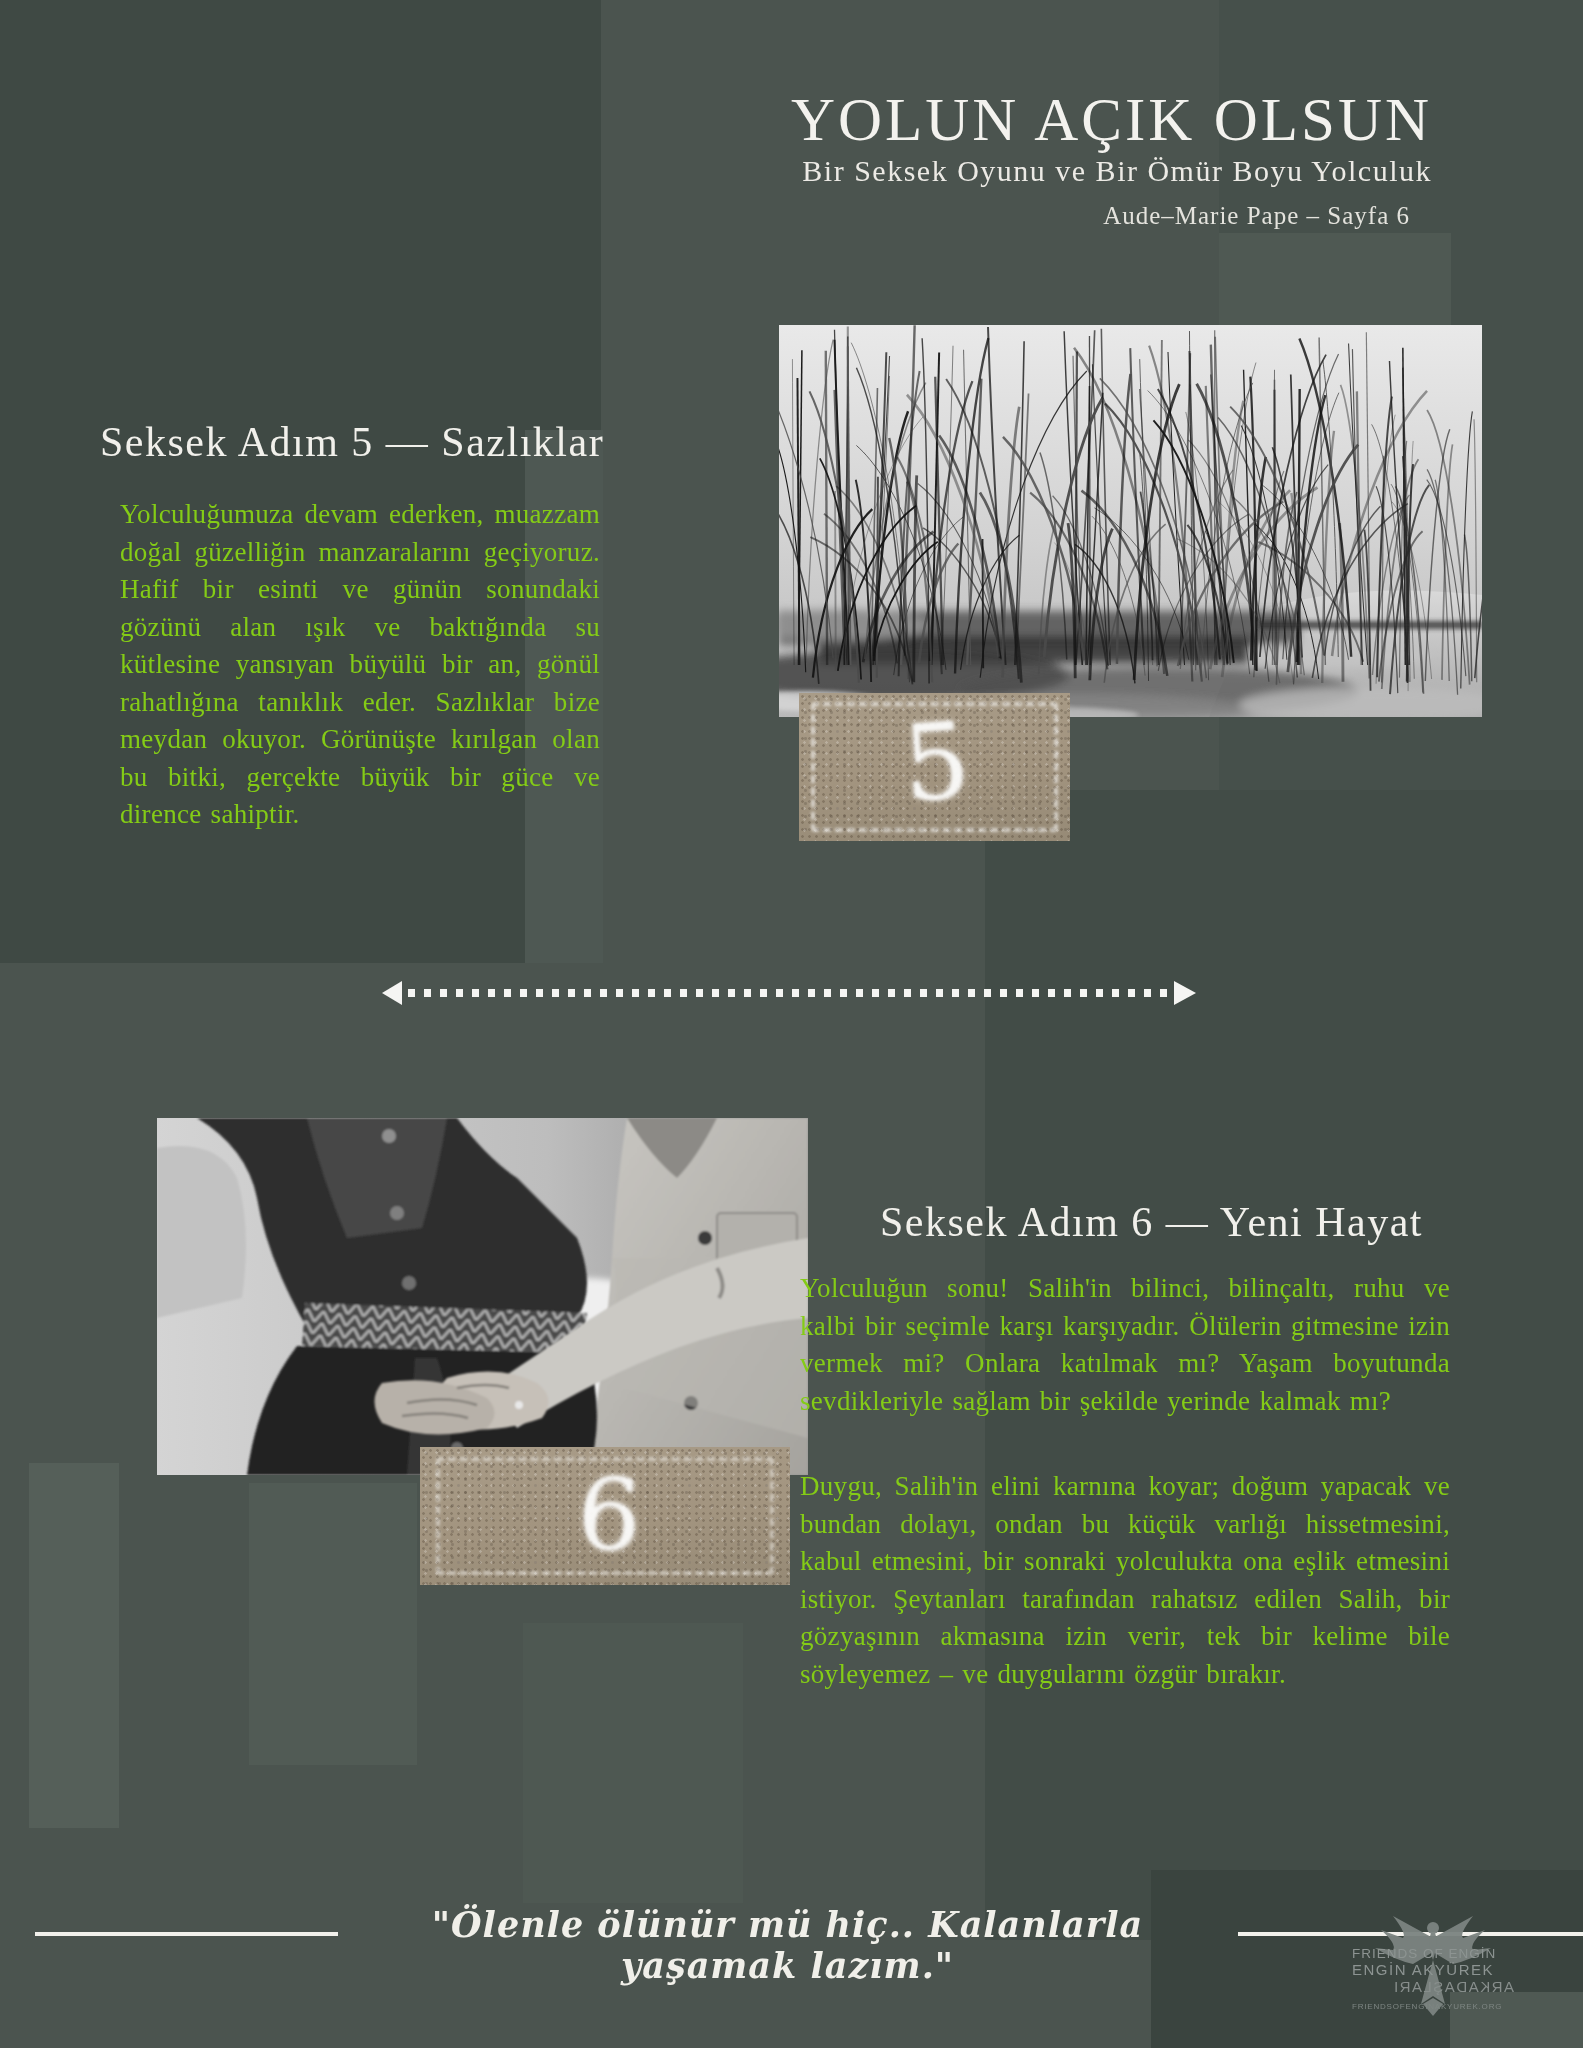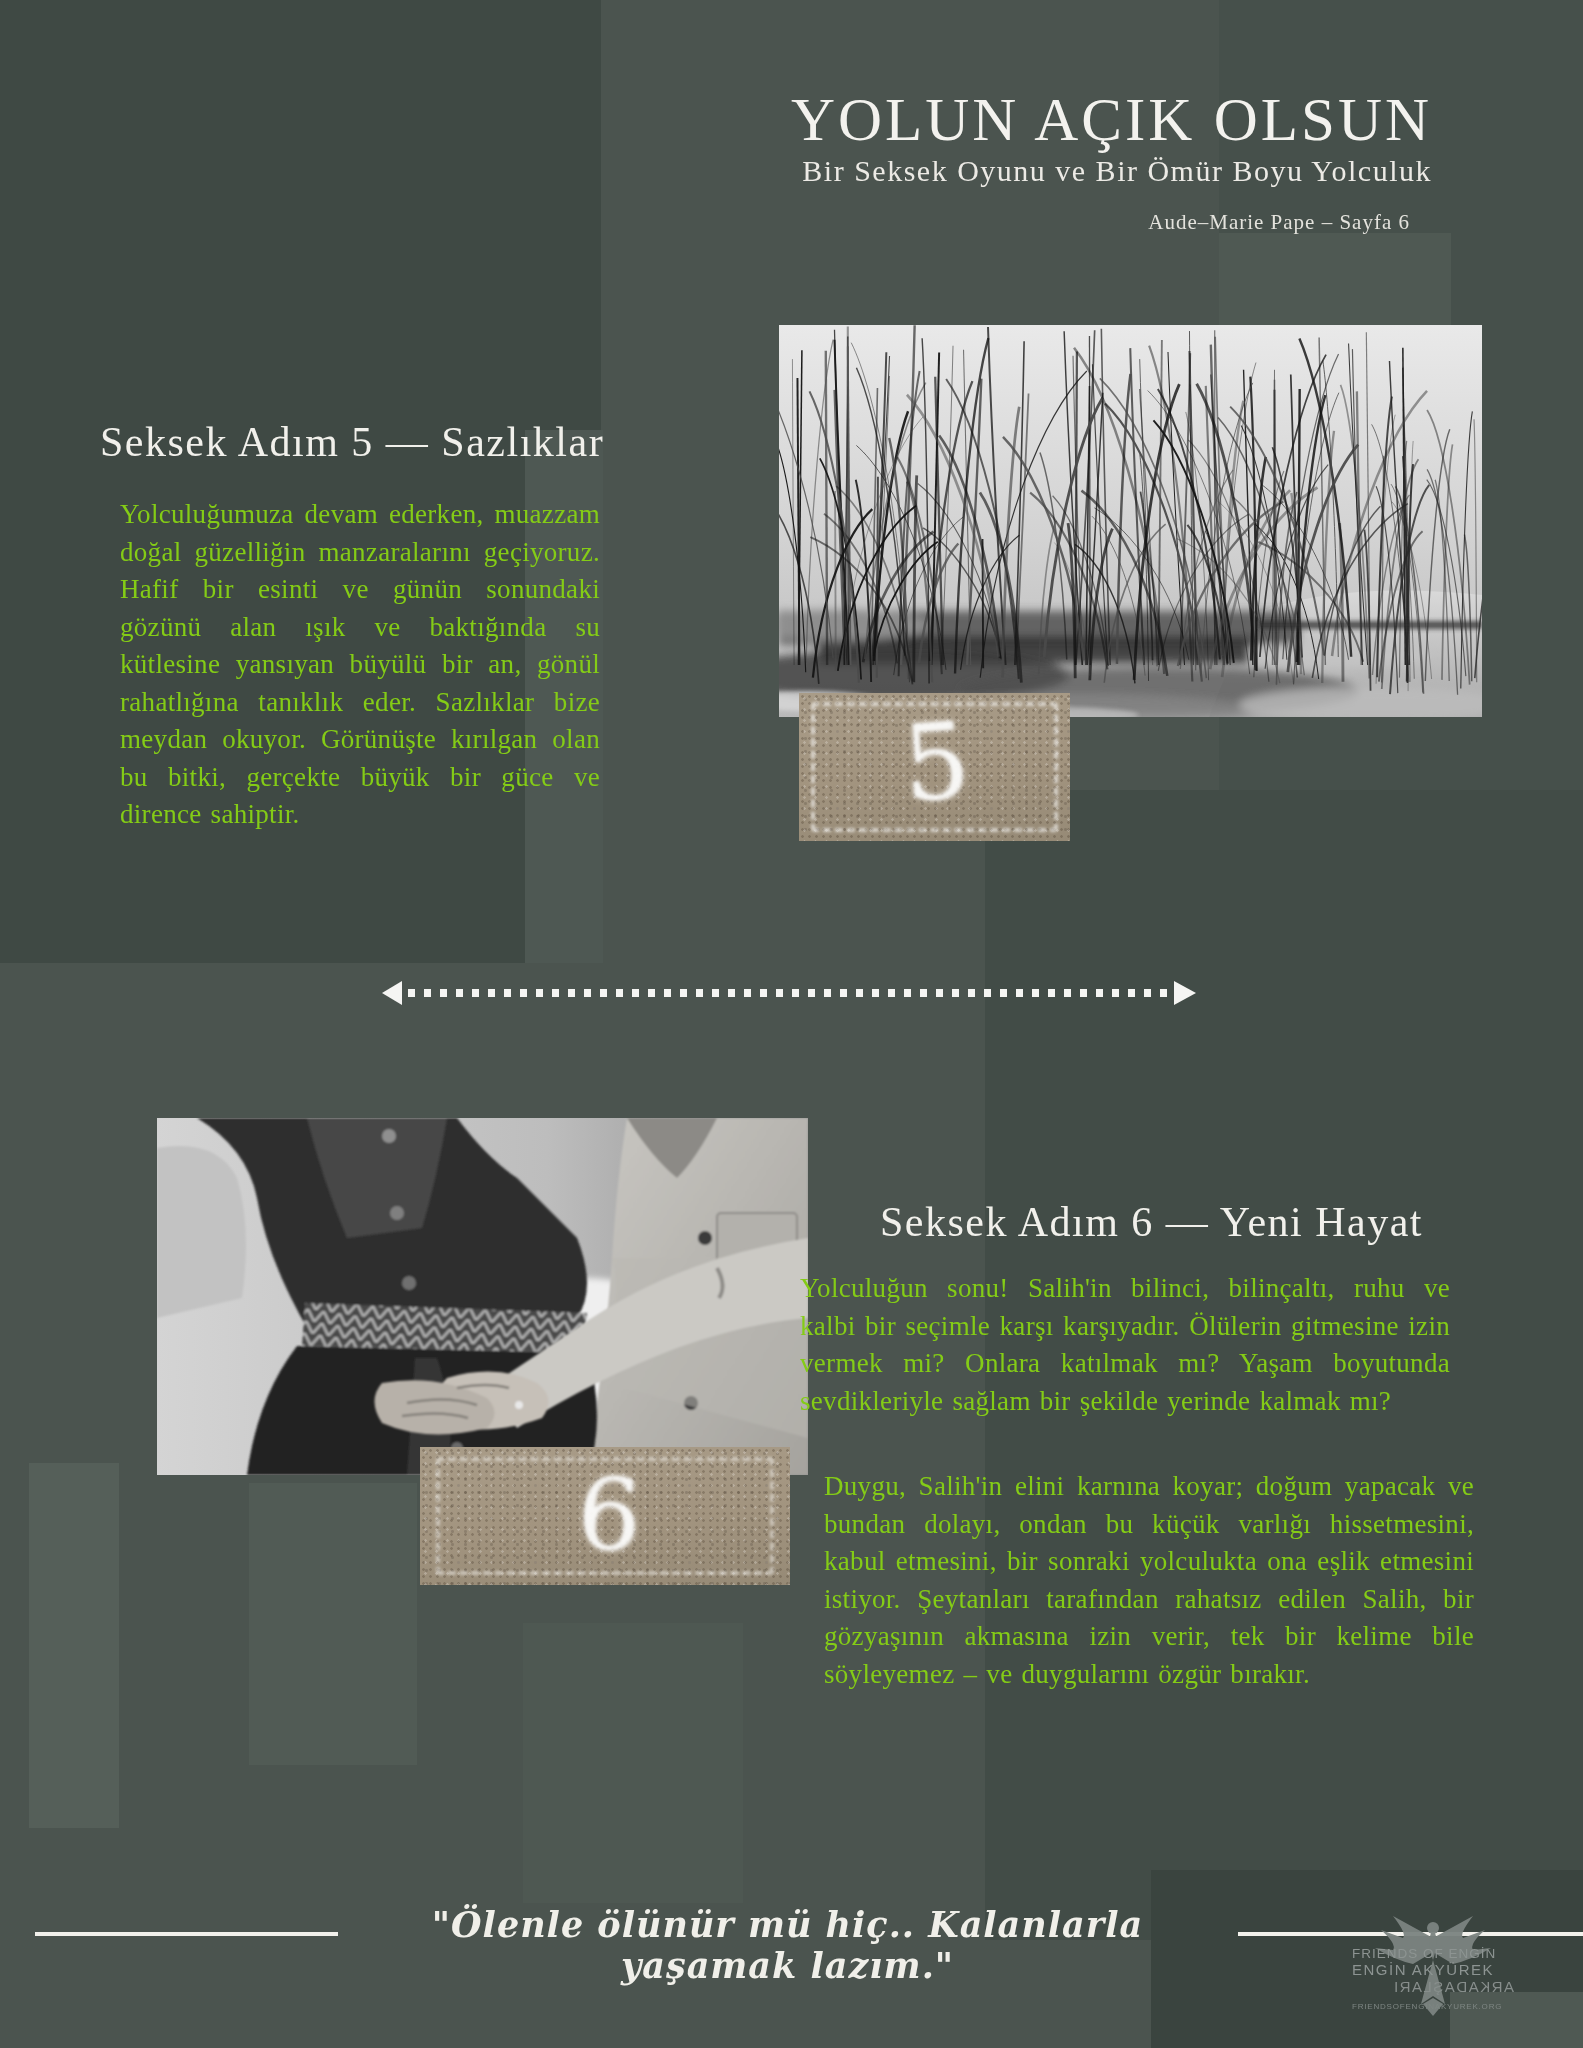--- a/index.html
+++ b/index.html
@@ -22,37 +22,37 @@
   .bg-corner{left:1450px;top:1992px;width:133px;height:56px;background:#4f5953;}
 
   .hdr{position:absolute;left:560px;top:88px;width:872px;text-align:right;}
   .hdr .title{
     font-size:61px;letter-spacing:3px;font-weight:400;color:#f3f2ee;line-height:1.05;
   }
   .hdr .subtitle{
     font-size:30px;letter-spacing:1.5px;color:#eceae5;margin-top:2px;
   }
   .hdr .byline{
-    font-size:21px;letter-spacing:1px;color:#e4e3dd;margin-top:22px;padding-right:22px;
+    font-size:25px;letter-spacing:1px;color:#e4e3dd;margin-top:14px;padding-right:22px;
   }
 
   .sec-heading{
     position:absolute;font-size:42px;letter-spacing:1.5px;color:#f1f0eb;white-space:nowrap;
   }
   #heading5{left:100px;top:418px;}
   #heading6{left:880px;top:1198px;width:570px;text-align:left;}
 
   .body-par{
     position:absolute;font-size:27px;line-height:37.5px;letter-spacing:.3px;
     text-align:justify;color:#84cc16;word-spacing:2px;
   }
   #par5-1{left:120px;top:496px;width:480px;}
   #par5-2{left:120px;top:772px;width:480px;}
   #par6-1{left:800px;top:1270px;width:650px;}
-  #par6-2{left:824px;top:1468px;width:650px;}
+  #par6-2{left:800px;top:1468px;width:650px;}
 
   .photo{position:absolute;overflow:hidden;}
   #reeds-photo{left:779px;top:325px;width:703px;height:392px;}
   #people-photo{left:157px;top:1118px;width:651px;height:357px;}
   .photo svg{display:block;}
 
   .sandcard{
     position:absolute;z-index:5;
     background-image:
       radial-gradient(rgba(72,58,42,.30) 1px, transparent 1.6px),

